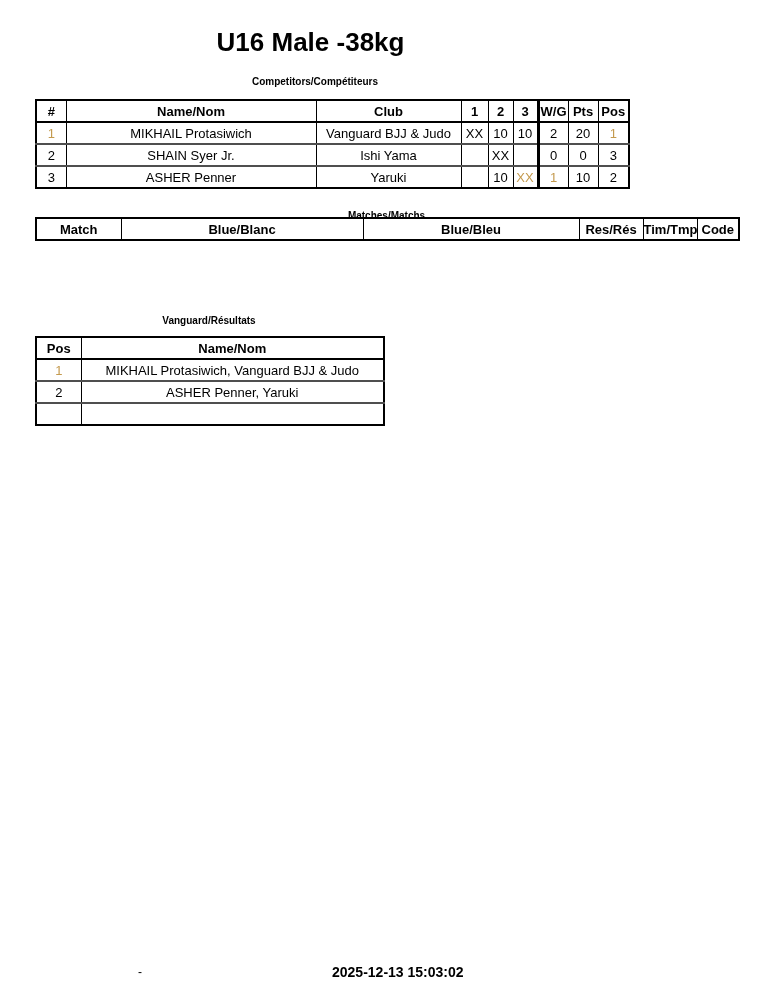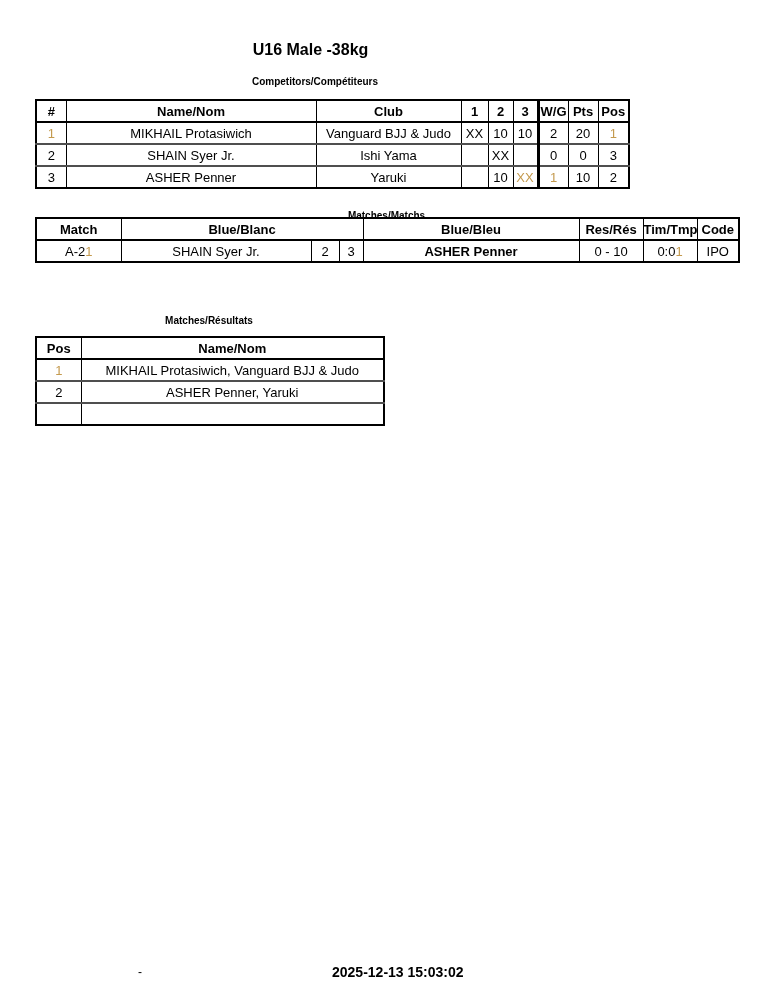--- a/index.html
+++ b/index.html
@@ -1,19 +1,19 @@
 <!DOCTYPE html>
 <html style="--tint: #c49a4e;"><head>
 <meta charset="utf-8">
 <style>
   html,body{margin:0;padding:0;}
   .page{position:relative;width:765px;height:990px;background:#ffffff;
         font-family:"Liberation Sans", sans-serif;color:#000;overflow:hidden;}
-  .title{position:absolute;top:41px;left:0;width:621px;text-align:center;
-         font-size:16px;font-weight:bold;}
+  .title{position:absolute;top:27px;left:0;width:621px;text-align:center;
+         font-size:26px;font-weight:bold;}
   .sec-head{position:absolute;font-size:10px;font-weight:bold;text-align:center;}
   #h-competitors{top:76px;left:35px;width:560px;}
   #h-matches{top:198px;left:35px;width:703px;margin-top:12px;}
   #h-results{top:315px;left:35px;width:348px;}
   table.tbl{position:absolute;border-collapse:collapse;table-layout:fixed;
             border:2px solid #000;}
   #t-competitors{top:99px;left:35px;width:593px;}
   #t-matches{top:217px;left:35px;width:703px;padding-left:24px;}
   #t-results{top:336px;left:35px;width:348px;}
   .tbl th,.tbl td{border:1px solid #000;height:20px;padding:0;margin:0;
@@ -122,34 +122,24 @@
       <tr>
         <th class="off-m">Match</th>
         <th colspan="3" class="off-white">Blue/Blanc</th>
         <th class="off-blue">Blue/Bleu</th>
         <th>Res/Rés</th>
         <th>Tim/Tmp</th>
         <th>Code</th>
       </tr>
     </thead>
     <tbody>
-      <tr>
-        <td class="al">A-2<span class="tint1">1</span></td>
-        <td class="al">SHAIN Syer Jr.</td>
-        <td>2</td>
-        <td>3</td>
-        <td class="al b">ASHER Penner</td>
-        <td>0 - 10</td>
-        <td>0:0<span class="tint1">1</span></td>
-        <td>IPO</td>
-      </tr>
     </tbody>
   </table>
 
-  <div class="sec-head" id="h-results">Matches/Résultats</div>
+  <div class="sec-head" id="h-results">Vanguard/Résultats</div>
 
   <table class="tbl" id="t-results">
     <colgroup>
         <col style="width:45px">
         <col style="width:303px">
       </colgroup>
     <thead>
       <tr>
         <th>Pos</th>
         <th>Name/Nom</th>

